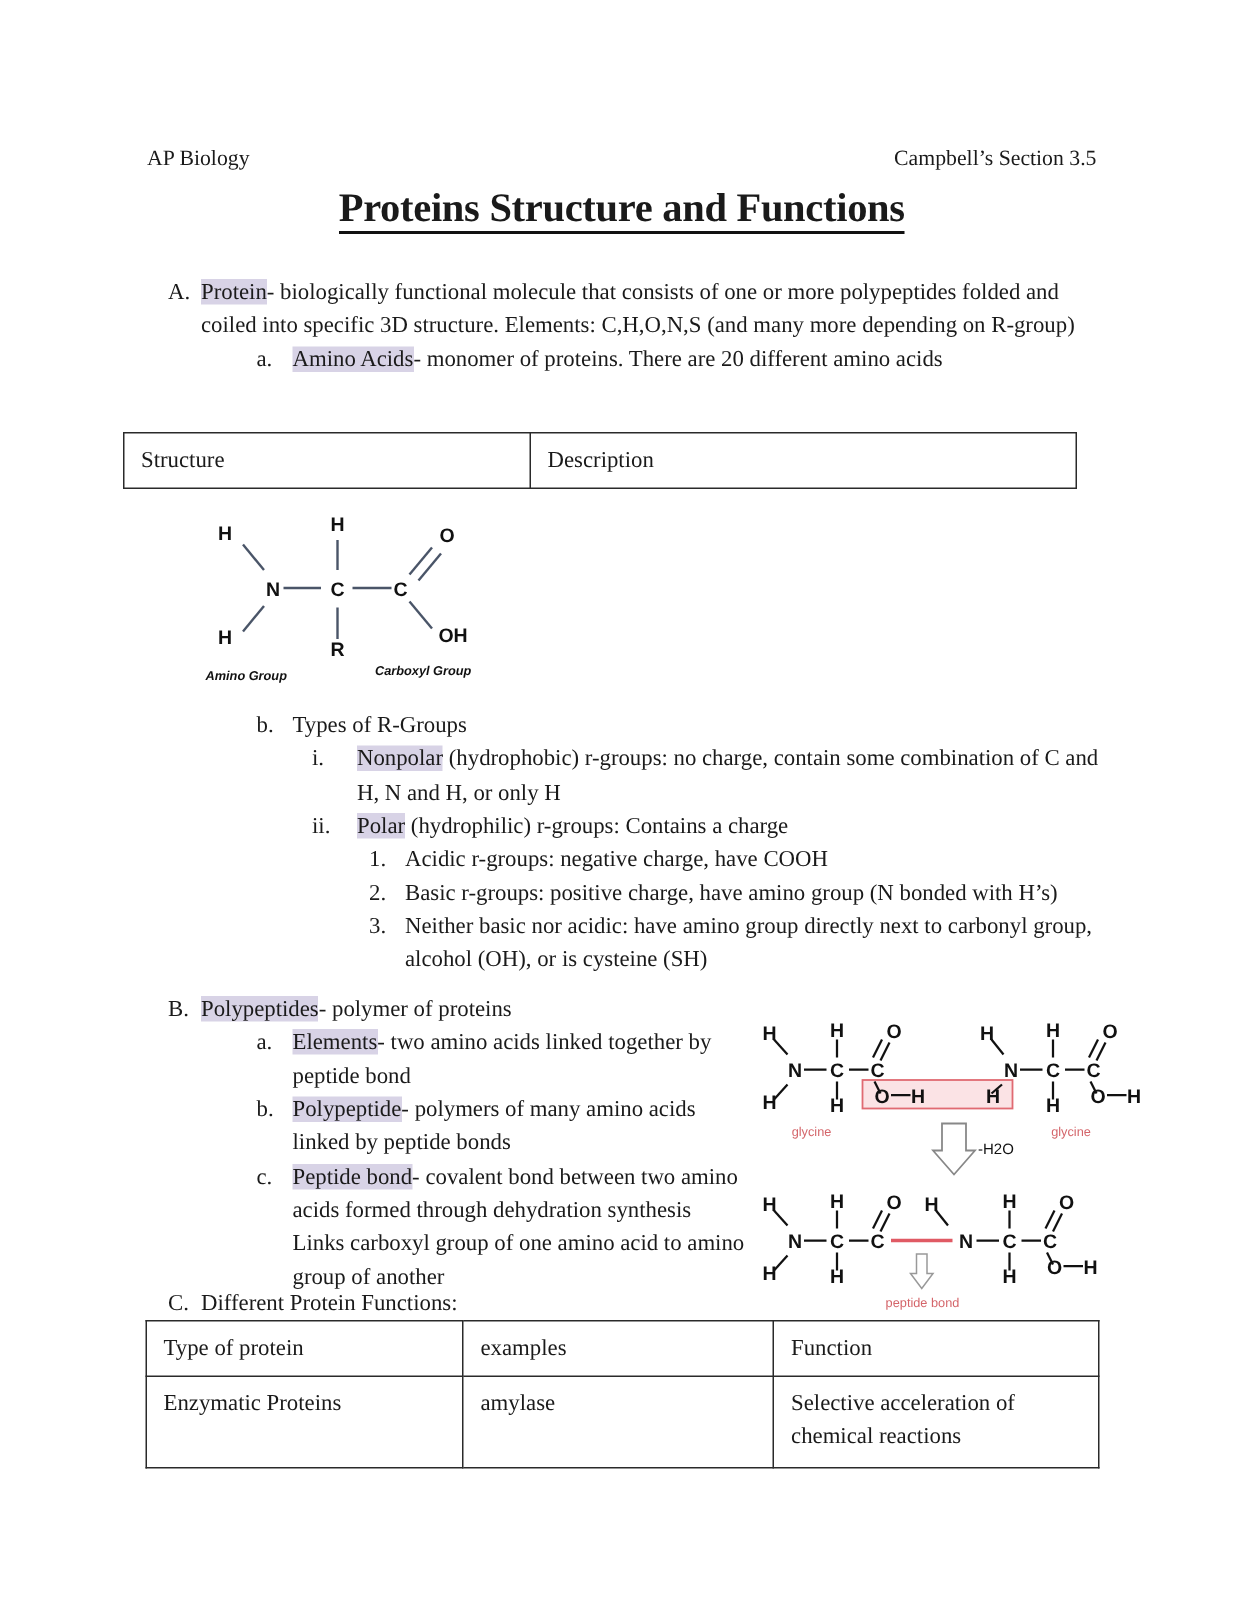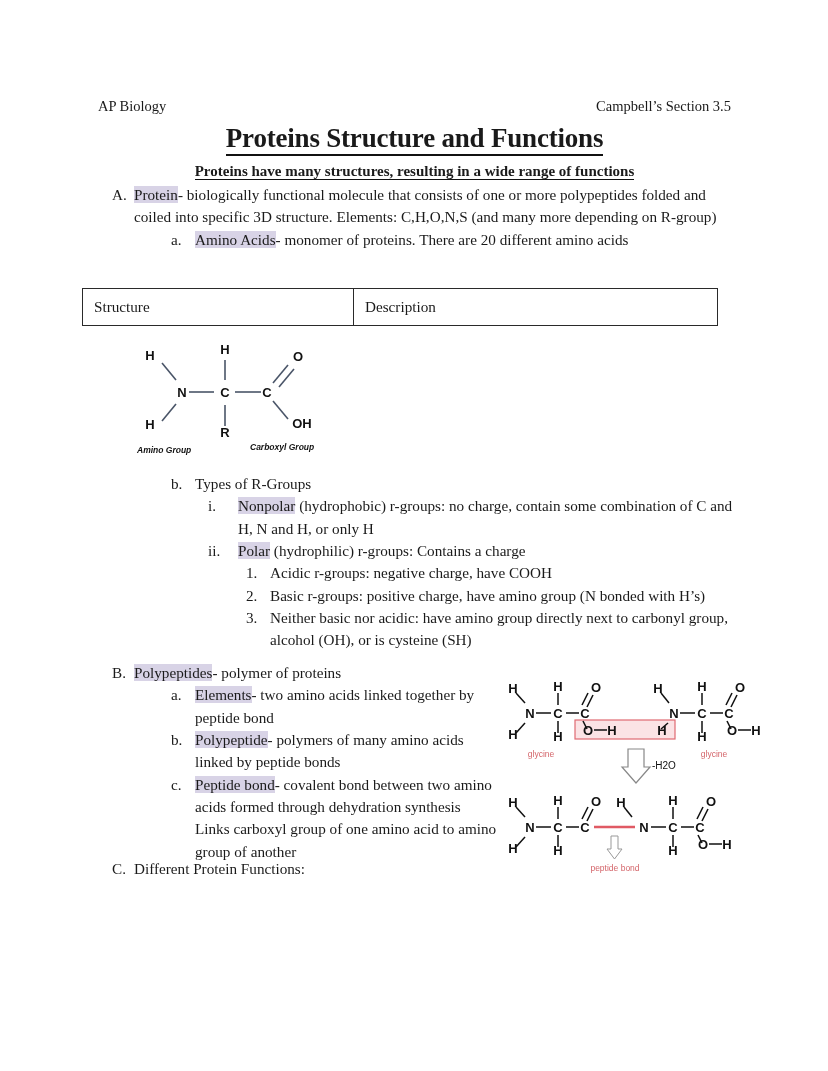--- a/index.html
+++ b/index.html
@@ -181,23 +181,20 @@
 
   <div class="doc-header">
     <span>AP Biology</span>
     <span>Campbell’s Section 3.5</span>
   </div>
 
   <div class="doc-title">
     <span>Proteins Structure and Functions</span>
   </div>
 
-  <div class="doc-subtitle">
-    <span>Proteins have many structures, resulting in a wide range of functions</span>
-  </div>
 
   <div class="outline" style="top:184px; height:92px;">
     <div class="row lvl-a">
       <span class="marker m-A">A.</span>
       <span class="body-txt"><span class="hl">Protein</span><span>-  biologically functional molecule that consists of one or more polypeptides folded and coiled into specific 3D structure. Elements: C,H,O,N,S (and many more depending on R-group)</span></span>
     </div>
     <div class="row indent-a">
       <span class="marker m-a">a.</span>
       <span class="body-txt"><span class="hl">Amino Acids</span><span>- monomer of proteins. There are 20 different amino acids</span></span>
     </div>
@@ -388,14 +385,28 @@
     <text class="svgtext-atom" x="167" y="174" text-anchor="middle">H</text>
     <text class="svgtext-atom" x="194" y="151" text-anchor="middle">C</text>
     <text class="svgtext-atom" x="205" y="125" text-anchor="middle">O</text>
     <text class="svgtext-atom" x="197" y="168" text-anchor="middle">O</text>
     <text class="svgtext-atom" x="221" y="168" text-anchor="middle">H</text>
 
     <polygon points="105,155 112,155 112,168 116,168 108.5,178 101,168 105,168" fill="#ffffff" stroke="#999" stroke-width="1"></polygon>
     <text class="svgtext-gly" x="109" y="190" text-anchor="middle">peptide bond</text>
   </svg>
 
+  <table class="doc-table" id="function-table">
+    <tbody>
+        <tr class="hdr">
+      <td class="f1">Type of protein</td>
+      <td class="f2">examples</td>
+      <td class="f3">Function</td>
+    </tr>
+    <tr class="row1">
+      <td class="f1">Enzymatic Proteins</td>
+      <td class="f2">amylase</td>
+      <td class="f3">Selective acceleration of chemical reactions</td>
+    </tr>
+  </tbody>
+    </table>
 
 </div>
 
 </body></html>

